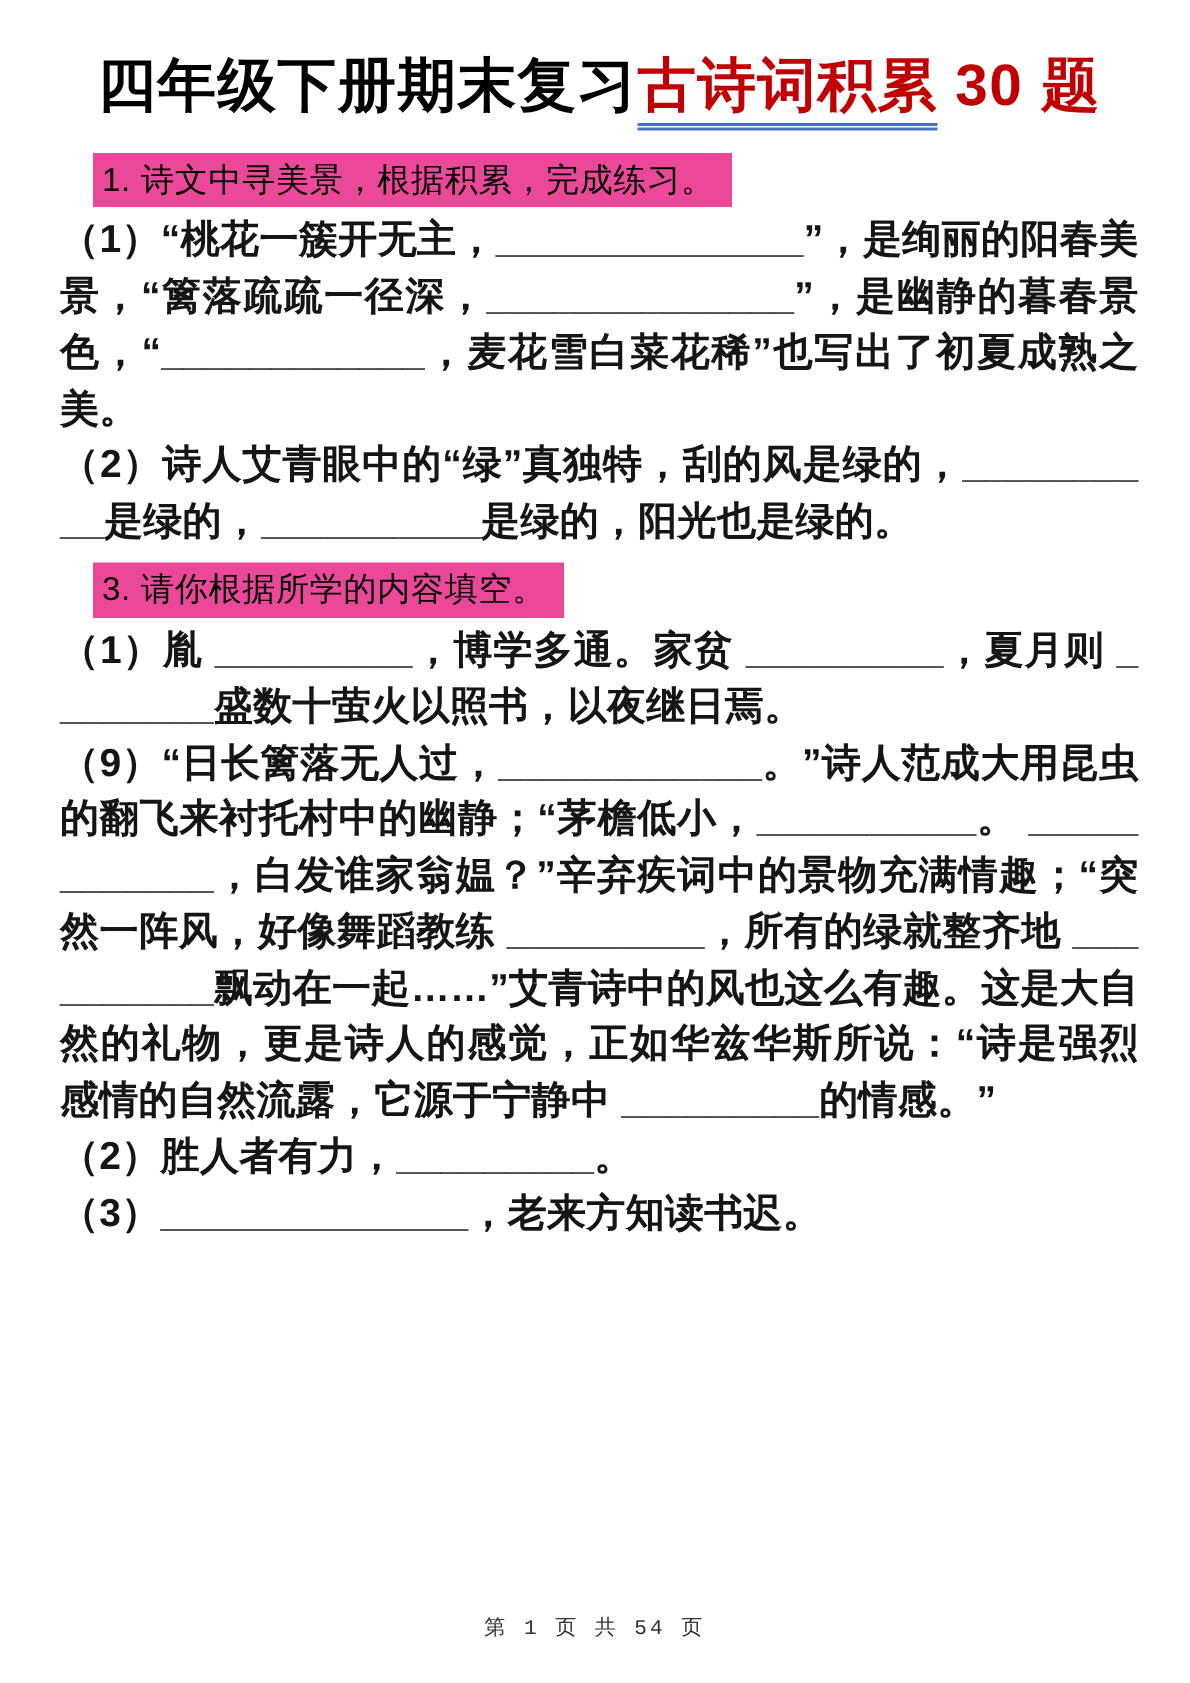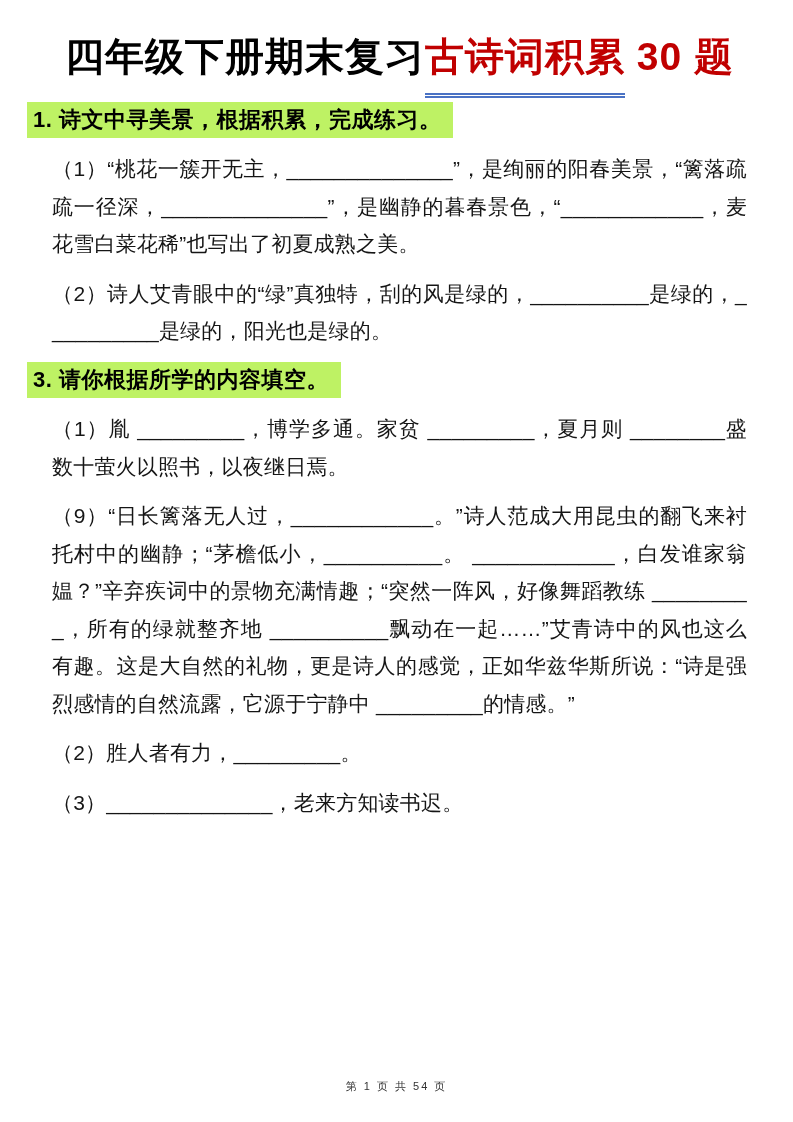--- a/index.html
+++ b/index.html
@@ -18,55 +18,56 @@
     text-align: center;
     font-size: 39px;
     font-weight: 700;
     color: #000000;
     letter-spacing: 1px;
     white-space: nowrap;
   }
   .title .red { color: #c00000; }
   .title .underlined {
     border-bottom: 5px double #4a72c4;
-    padding-bottom: 15px;
+    padding-bottom: 3px;
   }
 
   .heading-wrap { margin: 9px 0 3px -13px; }
   .heading {
     display: inline-block;
-    background: #bef264;
+    background: #ec4899;
     color: #000000;
     font-size: 22px;
-    font-weight: 700;
+    font-weight: 400;
     line-height: 1.2;
     padding: 5px 12px 5px 6px;
     letter-spacing: 0.5px;
+    margin-left: 35px;
   }
 
   .item {
-    margin: 12px;
-    font-size: 21px;
+    margin: 0;
+    font-size: 26px;
     line-height: 37.5px;
     color: #151515;
-    font-weight: 400;
+    font-weight: 700;
     text-align: justify;
     text-justify: inter-character;
     word-break: break-all;
     letter-spacing: 0.2px;
   }
 
   .footer {
     position: absolute;
     left: 0; right: 0; bottom: 28px;
     text-align: center;
-    font-size: 11px;
+    font-size: 14px;
     color: #333333;
     letter-spacing: 2px;
-    font-family: Liberation Sans, sans-serif;
+    font-family: Liberation Mono, monospace;
   }
 </style>
 </head>
 <body>
 
 <div class="page">
 
   <h1 class="title"><span>四年级下册期末复习</span><span class="red underlined">古诗词积累</span><span class="red"> 30 题</span></h1>
 
   <div class="section">

